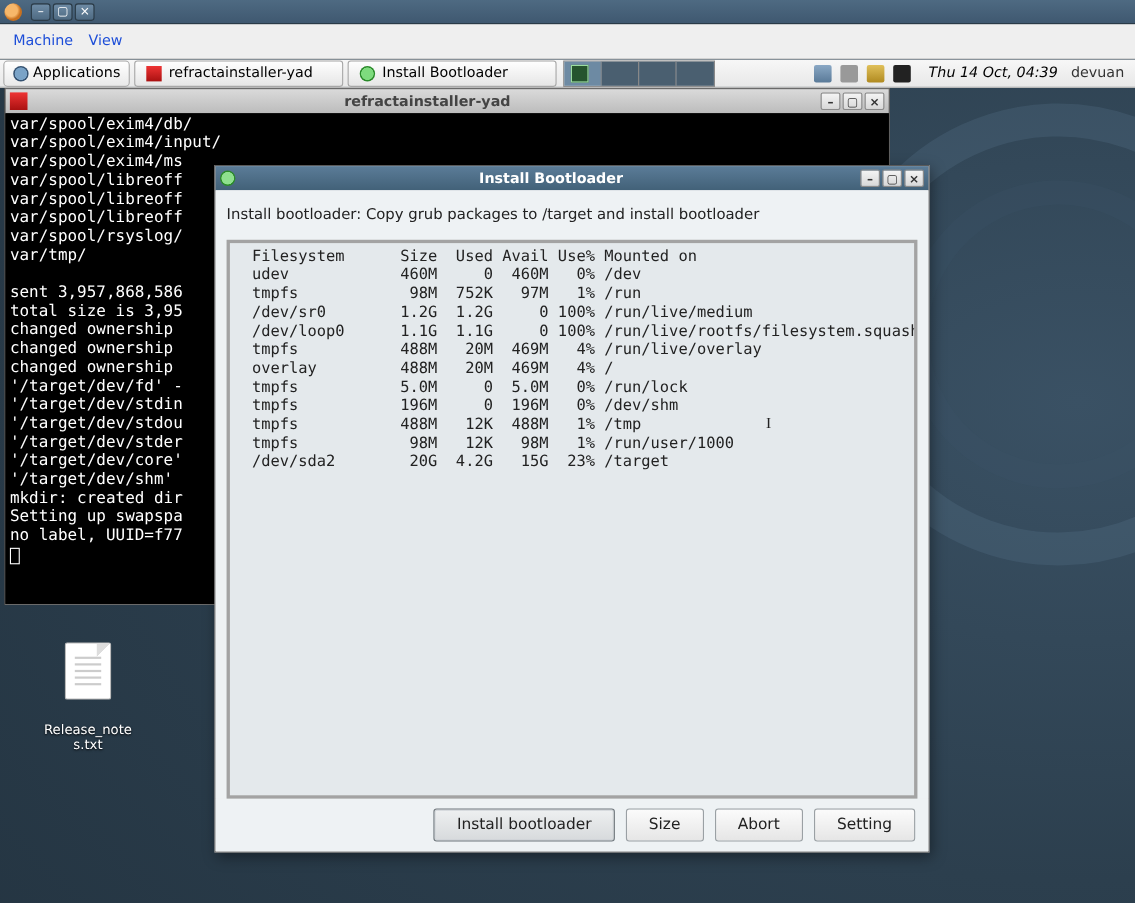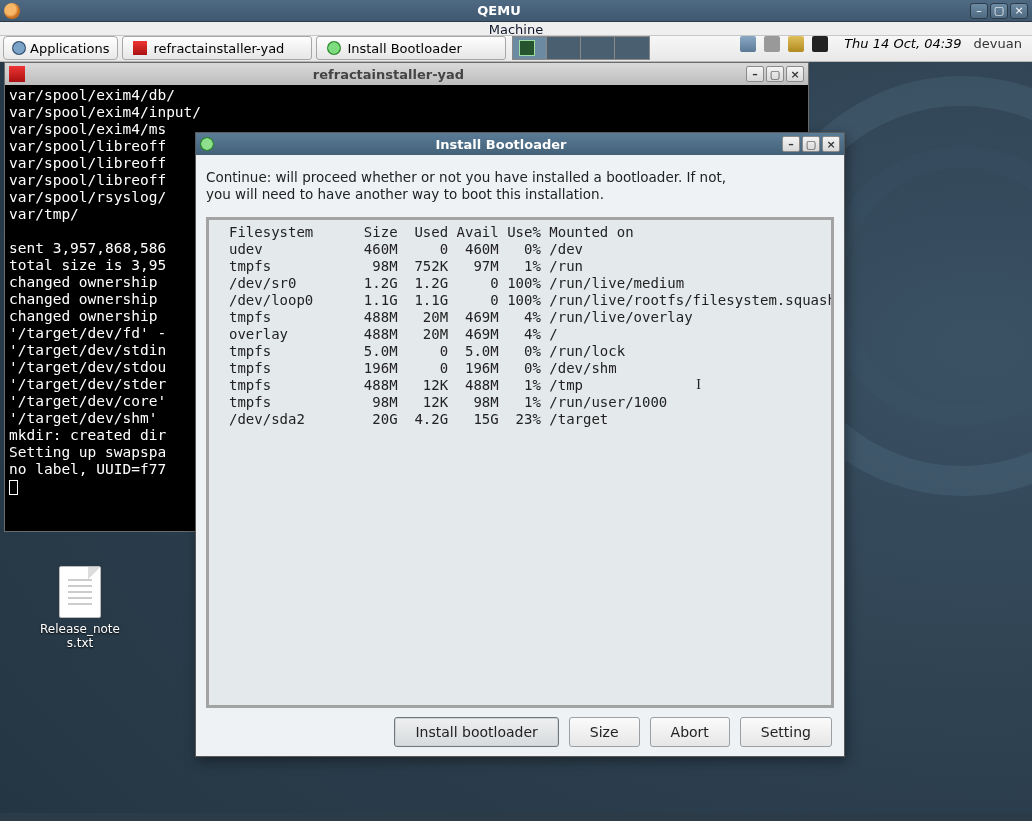--- a/index.html
+++ b/index.html
@@ -34,46 +34,46 @@
   .qemu-winbtns { display:flex; gap:2px; }
   .qemu-winbtn {
     width:18px; height:16px;
     background: linear-gradient(#6e8ba5,#4e6a82);
     border:1px solid #2b3b47;
     border-radius:3px;
     display:flex;align-items:center;justify-content:center;
     color:#fff;font-size:11px;line-height:1;
   }
   .qemu-menubar {
-    height: 14px;
+    height: 32px;
     background: #efefef;
     border-bottom: 1px solid #c7c7c7;
     display:flex; align-items:center; gap:14px;
     padding: 0 12px;
-    font-size:13px; color:#0f172a;flex-direction:column;
+    font-size:13px; color:#1d4ed8;
   }
   
   .guest {
     position: relative;
     width: 1032px;
     height: 777px; 
     background: radial-gradient(ellipse 160% 140% at 95% 40%, #3a5164 0%, #2c3f4e 40%, #1f2e3a 100%);
     overflow:hidden;
   }
   
   .swirl { position:absolute; right:-140px; top:40px; width:420px; height:420px;
     border:30px solid rgba(90,120,145,.25); border-radius:50%; transform:rotate(20deg);}
   .swirl::after{content:"";position:absolute;inset:40px;border:22px solid rgba(60,85,105,.25);border-radius:50%;}
   
   .panel {
     position:relative;
     height: 26px;
     background: linear-gradient(#f7f7f7,#e8e8e8);
     border-bottom:1px solid #b8b8b8;
-    display:flex; align-items:flex-start;
+    display:flex; align-items:center;
     font-size:13px;
   }
   .panel .apps-btn {
     display:flex;align-items:center;gap:4px;height:24px;padding:0 8px;
     border:1px solid #aaa;border-radius:4px;background:linear-gradient(#fff,#e9e9e9);
     margin-left:3px;
   }
   .apps-btn .swirl-ico{width:14px;height:14px;border-radius:50%;background:radial-gradient(circle,#7aa3c7 0 55%,#355271 60%);}
   .taskbtn {
     display:flex;align-items:center;gap:6px;height:24px;
@@ -156,37 +156,36 @@
     background:linear-gradient(#fbfbfb,#e6e6e6);font-size:14px;color:#222;
     display:flex;align-items:center;
   }
   .dbtn.default{background:linear-gradient(#eef0f1,#d7dadc);border-color:#6f777c; box-shadow:inset 0 0 0 1px #cfd4d7;}
 
   
   .deskicon{position:absolute;width:110px;display:flex;flex-direction:column;align-items:center;color:#fff;font-size:12px;text-shadow:0 1px 2px #000;}
   .deskicon .fileico{width:42px;height:52px;background:#fff;border:1px solid #bbb;position:relative;border-radius:2px;}
   .deskicon .fileico::before{content:"";position:absolute;right:0;top:0;width:12px;height:12px;background:linear-gradient(135deg,#ddd 0 50%,transparent 50%);}
   .deskicon .fileico::after{content:"";position:absolute;left:8px;right:8px;top:12px;height:2px;background:#ccc;box-shadow:0 6px 0 #ccc,0 12px 0 #ccc,0 18px 0 #ccc,0 24px 0 #ccc;}
-  .deskicon .lbl{margin-top:4px;text-align:center;line-height:14px;}
+  .deskicon .lbl{margin-top:20px;text-align:center;line-height:14px;}
 </style>
 </head>
 <body>
 
 <div class="qemu-titlebar">
   <div class="qemu-title-icon"></div>
-  <div class="qemu-title">QEMU</div>
   <div class="qemu-winbtns">
     <div class="qemu-winbtn">–</div>
     <div class="qemu-winbtn">▢</div>
     <div class="qemu-winbtn">×</div>
   </div>
 </div>
 <div class="qemu-menubar">
   <span>Machine</span>
-  <span>Avail</span>
+  <span>View</span>
 </div>
 
 <div class="guest">
   <div class="swirl"></div>
 
   <div class="panel">
     <div class="apps-btn">
       <span class="swirl-ico"></span>
       <span>Applications</span>
     </div>
@@ -261,22 +260,21 @@
     <div class="dbar">
       <span class="dicon"></span>
       <span class="dtitle">Install Bootloader</span>
       <span class="winbtns">
         <span class="wbtn">–</span>
         <span class="wbtn">▢</span>
         <span class="wbtn">×</span>
       </span>
     </div>
     <div class="dbody">
-      <div class="dtext">Continue: will proceed whether or not you have installed a bootloader. If not,
-you will need to have another way to boot this installation.</div>
+      <div class="dtext">Install bootloader: Copy grub packages to /target and install bootloader</div>
       <div class="fsbox" id="fsbox">Filesystem      Size  Used Avail Use% Mounted on
 udev            460M     0  460M   0% /dev
 tmpfs            98M  752K   97M   1% /run
 /dev/sr0        1.2G  1.2G     0 100% /run/live/medium
 /dev/loop0      1.1G  1.1G     0 100% /run/live/rootfs/filesystem.squashfs
 tmpfs           488M   20M  469M   4% /run/live/overlay
 overlay         488M   20M  469M   4% /
 tmpfs           5.0M     0  5.0M   0% /run/lock
 tmpfs           196M     0  196M   0% /dev/shm
 tmpfs           488M   12K  488M   1% /tmp

